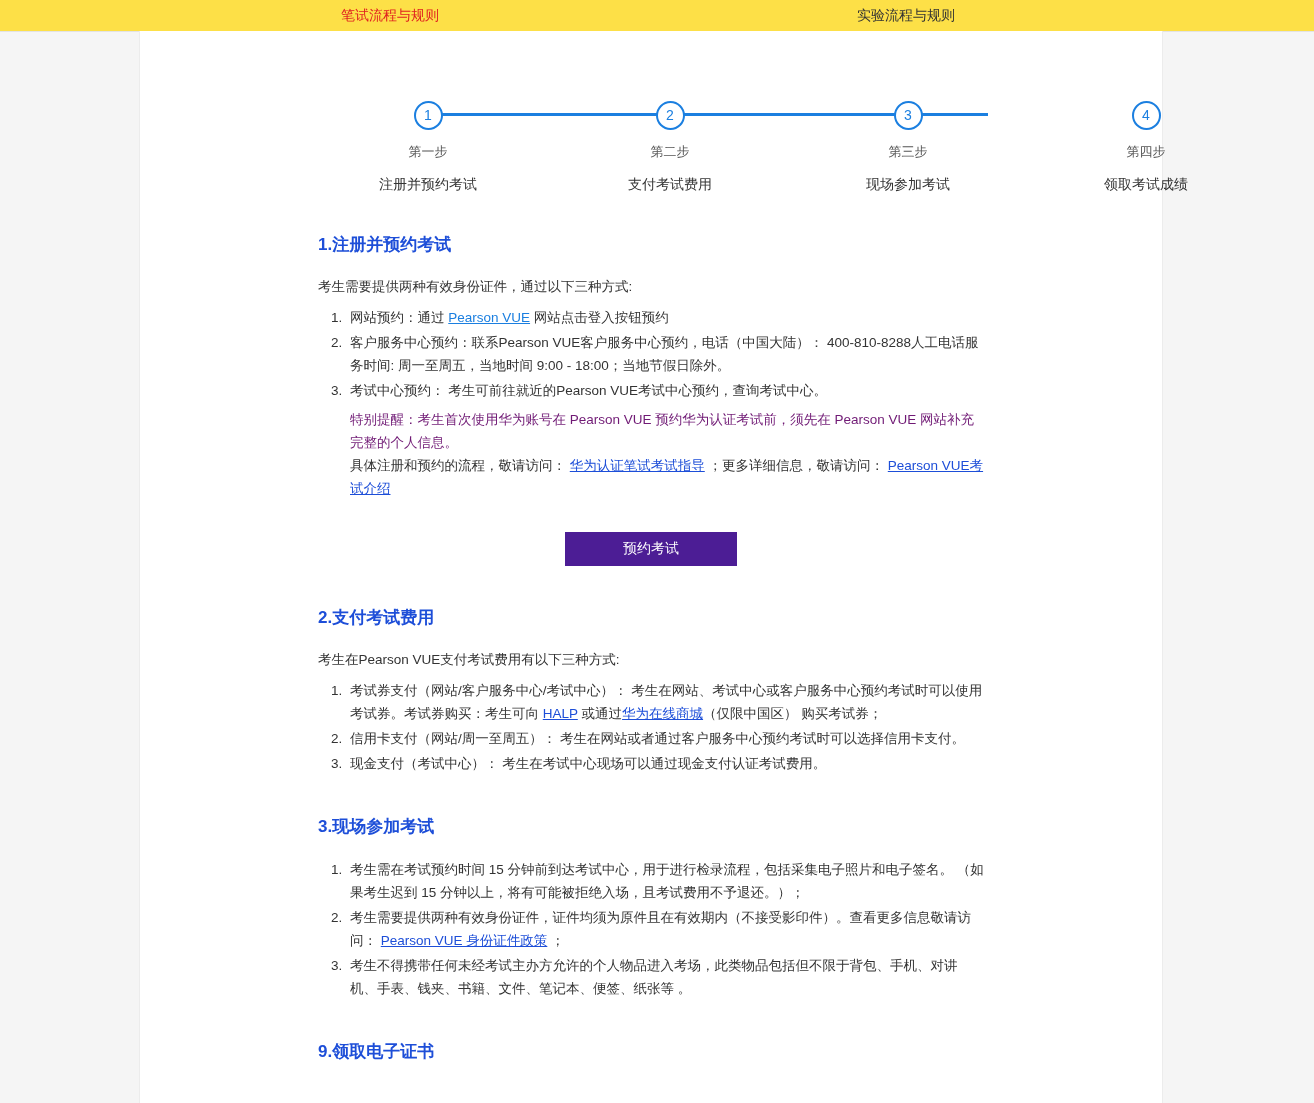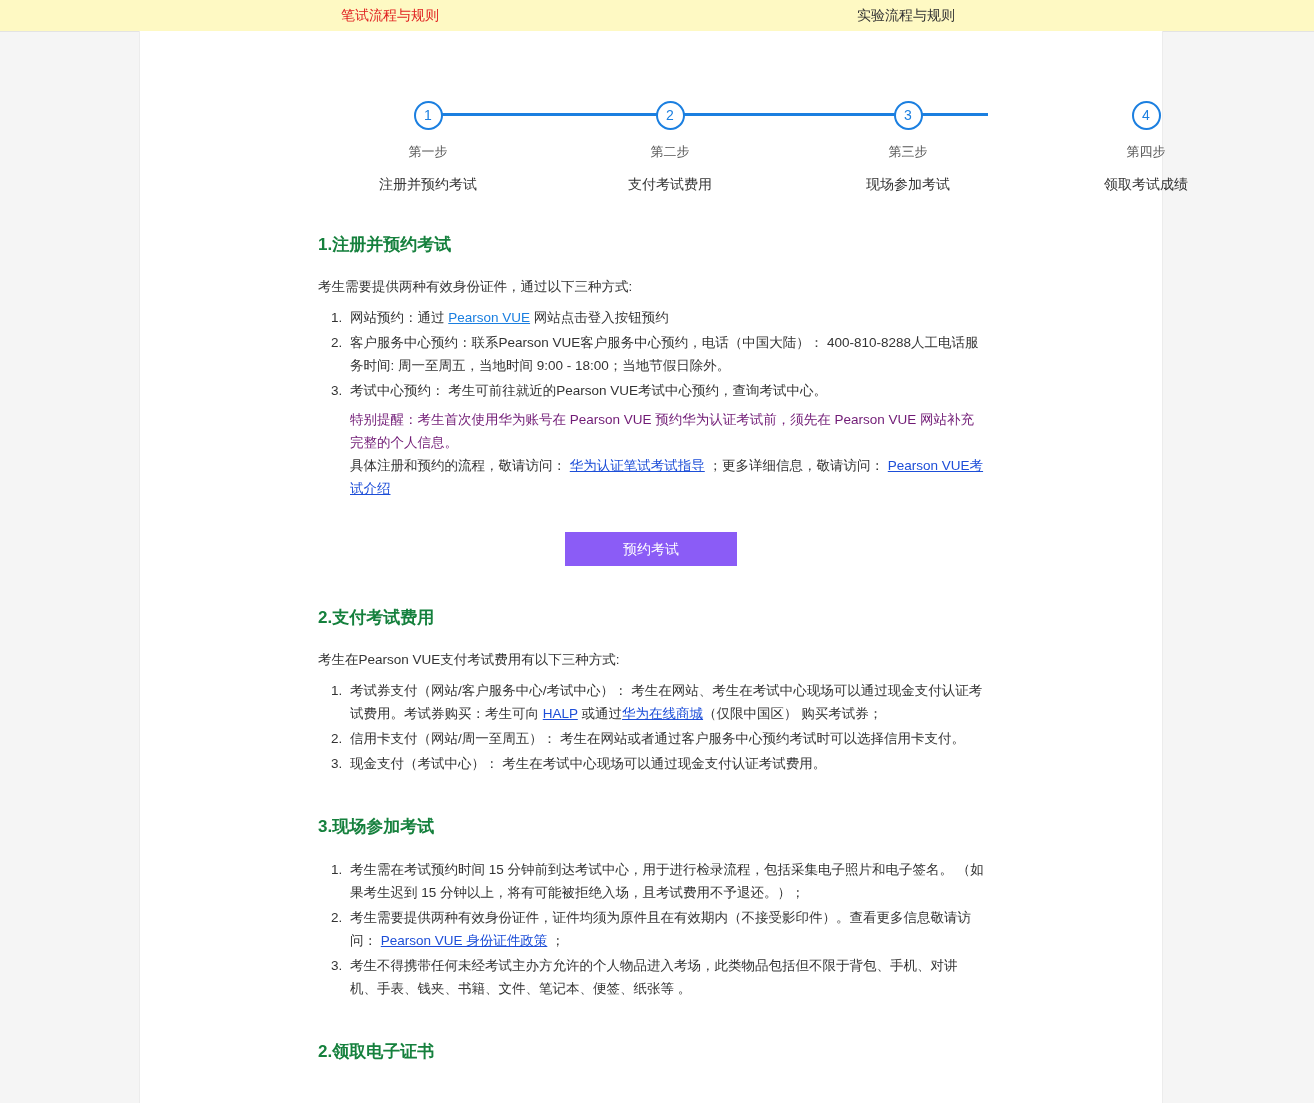--- a/index.html
+++ b/index.html
@@ -11,21 +11,21 @@
   }
   .page {
     width: 1314px;
     min-height: 1103px;
     position: relative;
     background: #f5f5f5;
   }
   
   .tabbar {
     height: 31px;
-    background: #fef9c3;
+    background: #fde047;
     border-bottom: 1px solid #e3e3e3;
     display: flex;
     align-items: center;
     position: relative;
   }
   .tab {
     position: absolute;
     font-size: 14px;
     line-height: 31px;
     cursor: pointer;
@@ -97,21 +97,21 @@
     text-align: center;
   }
 
   
   .body {
     padding: 0 178px 40px 178px;
   }
   h2.sec {
     font-size: 17px;
     font-weight: bold;
-    color: #15803d;
+    color: #1d4ed8;
     margin: 40px 0 20px 0;
   }
   p.para {
     font-size: 13.5px;
     line-height: 22px;
     margin: 0 0 8px 0;
     color: #333;
   }
   ol.list {
     margin: 2px 0 0 0;
@@ -132,29 +132,29 @@
     cursor: pointer;
   }
   .red { color: #701a75; }
   .note-block { margin-top: 6px; }
   .note-line { font-size: 13.5px; line-height: 23px; }
 
   
   .btn-wrap { text-align: center; margin: 32px 0 4px 0; }
   .btn {
     display: inline-block;
-    background: #8b5cf6;
+    background: #4c1d95;
     color: #ffffff;
     font-size: 14px;
     border: none;
     padding: 0 36px;
     height: 34px;
     line-height: 34px;
     cursor: pointer;
-    font-family: Liberation Sans, sans-serif;
+    font-family: Liberation Mono, monospace;
     min-width: 172px;
   }
 </style>
 </head>
 <body>
 
 <div class="page">
 
   <div class="tabbar">
     <div class="tab active">笔试流程与规则</div>
@@ -212,32 +212,32 @@
       </ol>
 
       <div class="btn-wrap">
         <button class="btn">预约考试</button>
       </div>
 
       <h2 class="sec">2.支付考试费用</h2>
       <p class="para">考生在Pearson VUE支付考试费用有以下三种方式:</p>
       <ol class="list">
         <li>
-          <span>考试券支付（网站/客户服务中心/考试中心）： 考生在网站、考生在考试中心现场可以通过现金支付认证考试费用。考试券购买：考生可向 </span><a class="link-red">HALP</a><span> 或通过</span><a class="link-red">华为在线商城</a><span>（仅限中国区） 购买考试券；</span>
+          <span>考试券支付（网站/客户服务中心/考试中心）： 考生在网站、考试中心或客户服务中心预约考试时可以使用考试券。考试券购买：考生可向 </span><a class="link-red">HALP</a><span> 或通过</span><a class="link-red">华为在线商城</a><span>（仅限中国区） 购买考试券；</span>
         </li>
         <li>信用卡支付（网站/周一至周五）： 考生在网站或者通过客户服务中心预约考试时可以选择信用卡支付。</li>
         <li>现金支付（考试中心）： 考生在考试中心现场可以通过现金支付认证考试费用。</li>
       </ol>
 
       <h2 class="sec">3.现场参加考试</h2>
       <ol class="list">
         <li>考生需在考试预约时间 15 分钟前到达考试中心，用于进行检录流程，包括采集电子照片和电子签名。 （如果考生迟到 15 分钟以上，将有可能被拒绝入场，且考试费用不予退还。）；</li>
         <li>
           <span>考生需要提供两种有效身份证件，证件均须为原件且在有效期内（不接受影印件）。查看更多信息敬请访问： </span><a class="link-red">Pearson VUE 身份证件政策</a><span> ；</span>
         </li>
         <li>考生不得携带任何未经考试主办方允许的个人物品进入考场，此类物品包括但不限于背包、手机、对讲机、手表、钱夹、书籍、文件、笔记本、便签、纸张等 。</li>
       </ol>
 
-      <h2 class="sec">2.领取电子证书</h2>
+      <h2 class="sec">9.领取电子证书</h2>
 
     </div>
   </div>
 </div>
 
 </body></html>

